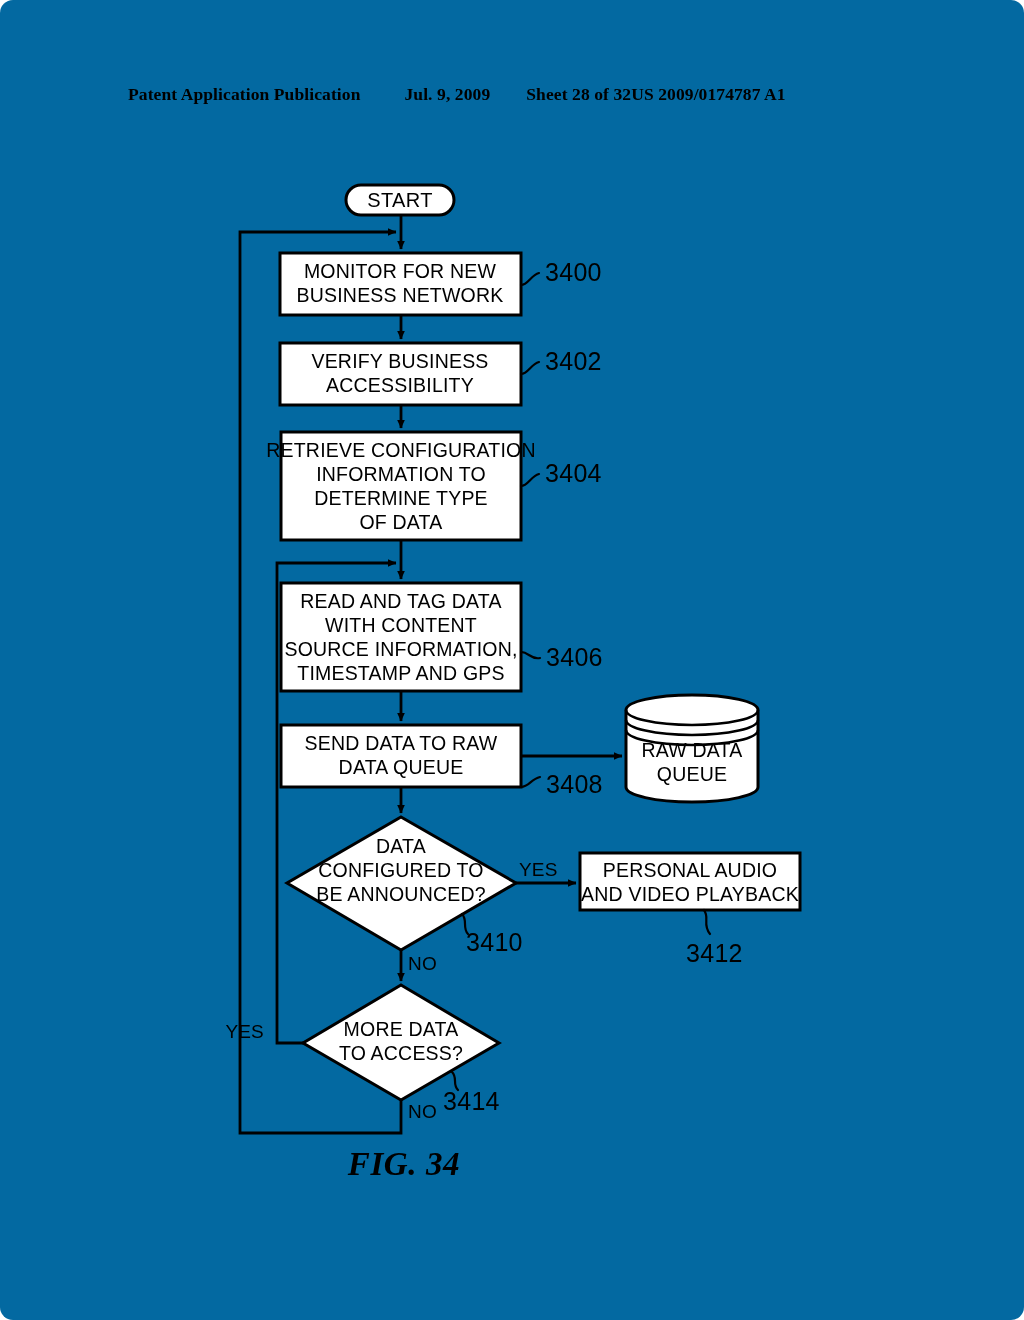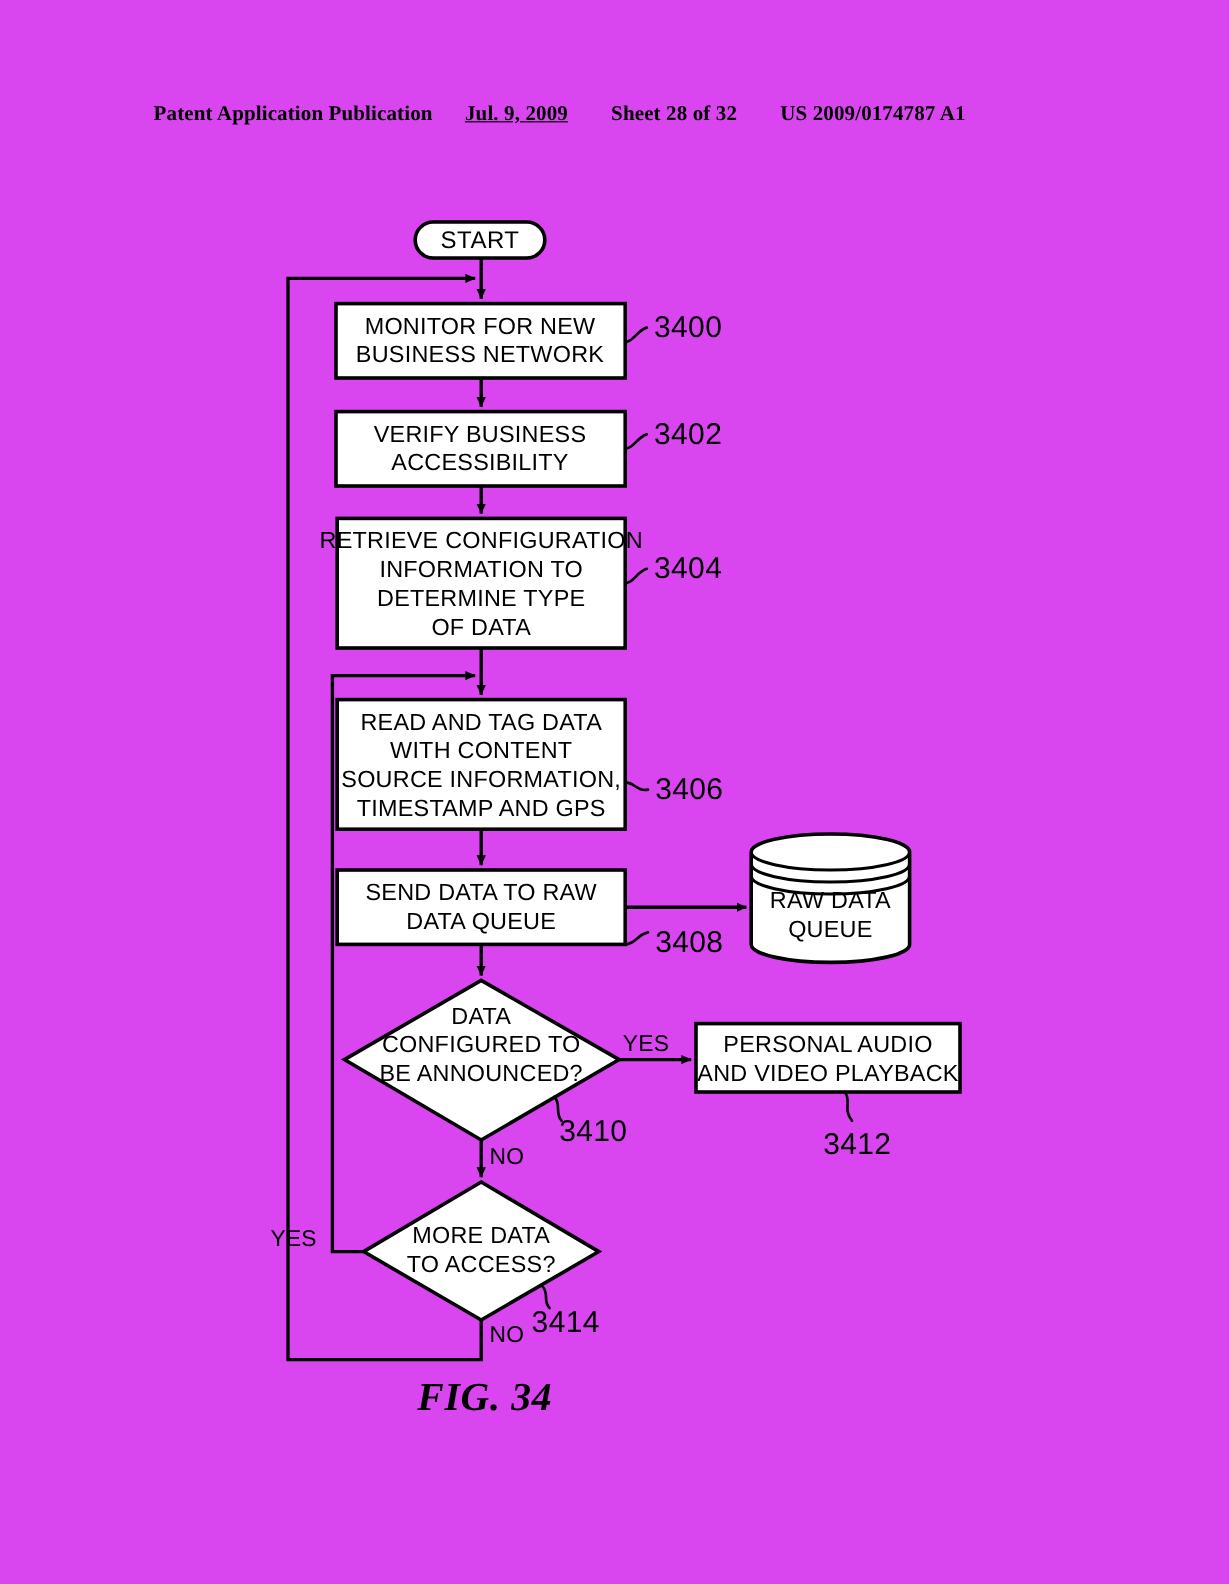--- a/index.html
+++ b/index.html
@@ -12,42 +12,43 @@
     height: 1320px;
     position: relative;
     font-family: "Liberation Sans", sans-serif;
     color: #000000;
     overflow: hidden;
   }
 
   #page {
     position: absolute;
     inset: 0;
-    background: #d946ef;
+    background: #0369a1;
+    border-radius: 13px;
   }
 
   
   #pub-header {
     position: absolute;
     top: 84px;
     left: 128px;
     width: 768px;
     height: 26px;
     display: flex;
     align-items: baseline;
     font-family: "Liberation Serif", serif;
     font-weight: bold;
     font-size: 17.5px;
     letter-spacing: 0.1px;
     white-space: nowrap;
   }
   #pub-header .h-pub   { }
-  #pub-header .h-date  { margin-left: 27px; text-decoration: underline; }
+  #pub-header .h-date  { margin-left: 44px; }
   #pub-header .h-sheet { margin-left: 36px; }
-  #pub-header .h-num   { margin-left: 36px; }
+  #pub-header .h-num   { }
 
   
   #figure-canvas {
     position: absolute;
     top: 0;
     left: 0;
     width: 1024px;
     height: 1320px;
   }
   #figure-canvas svg {

